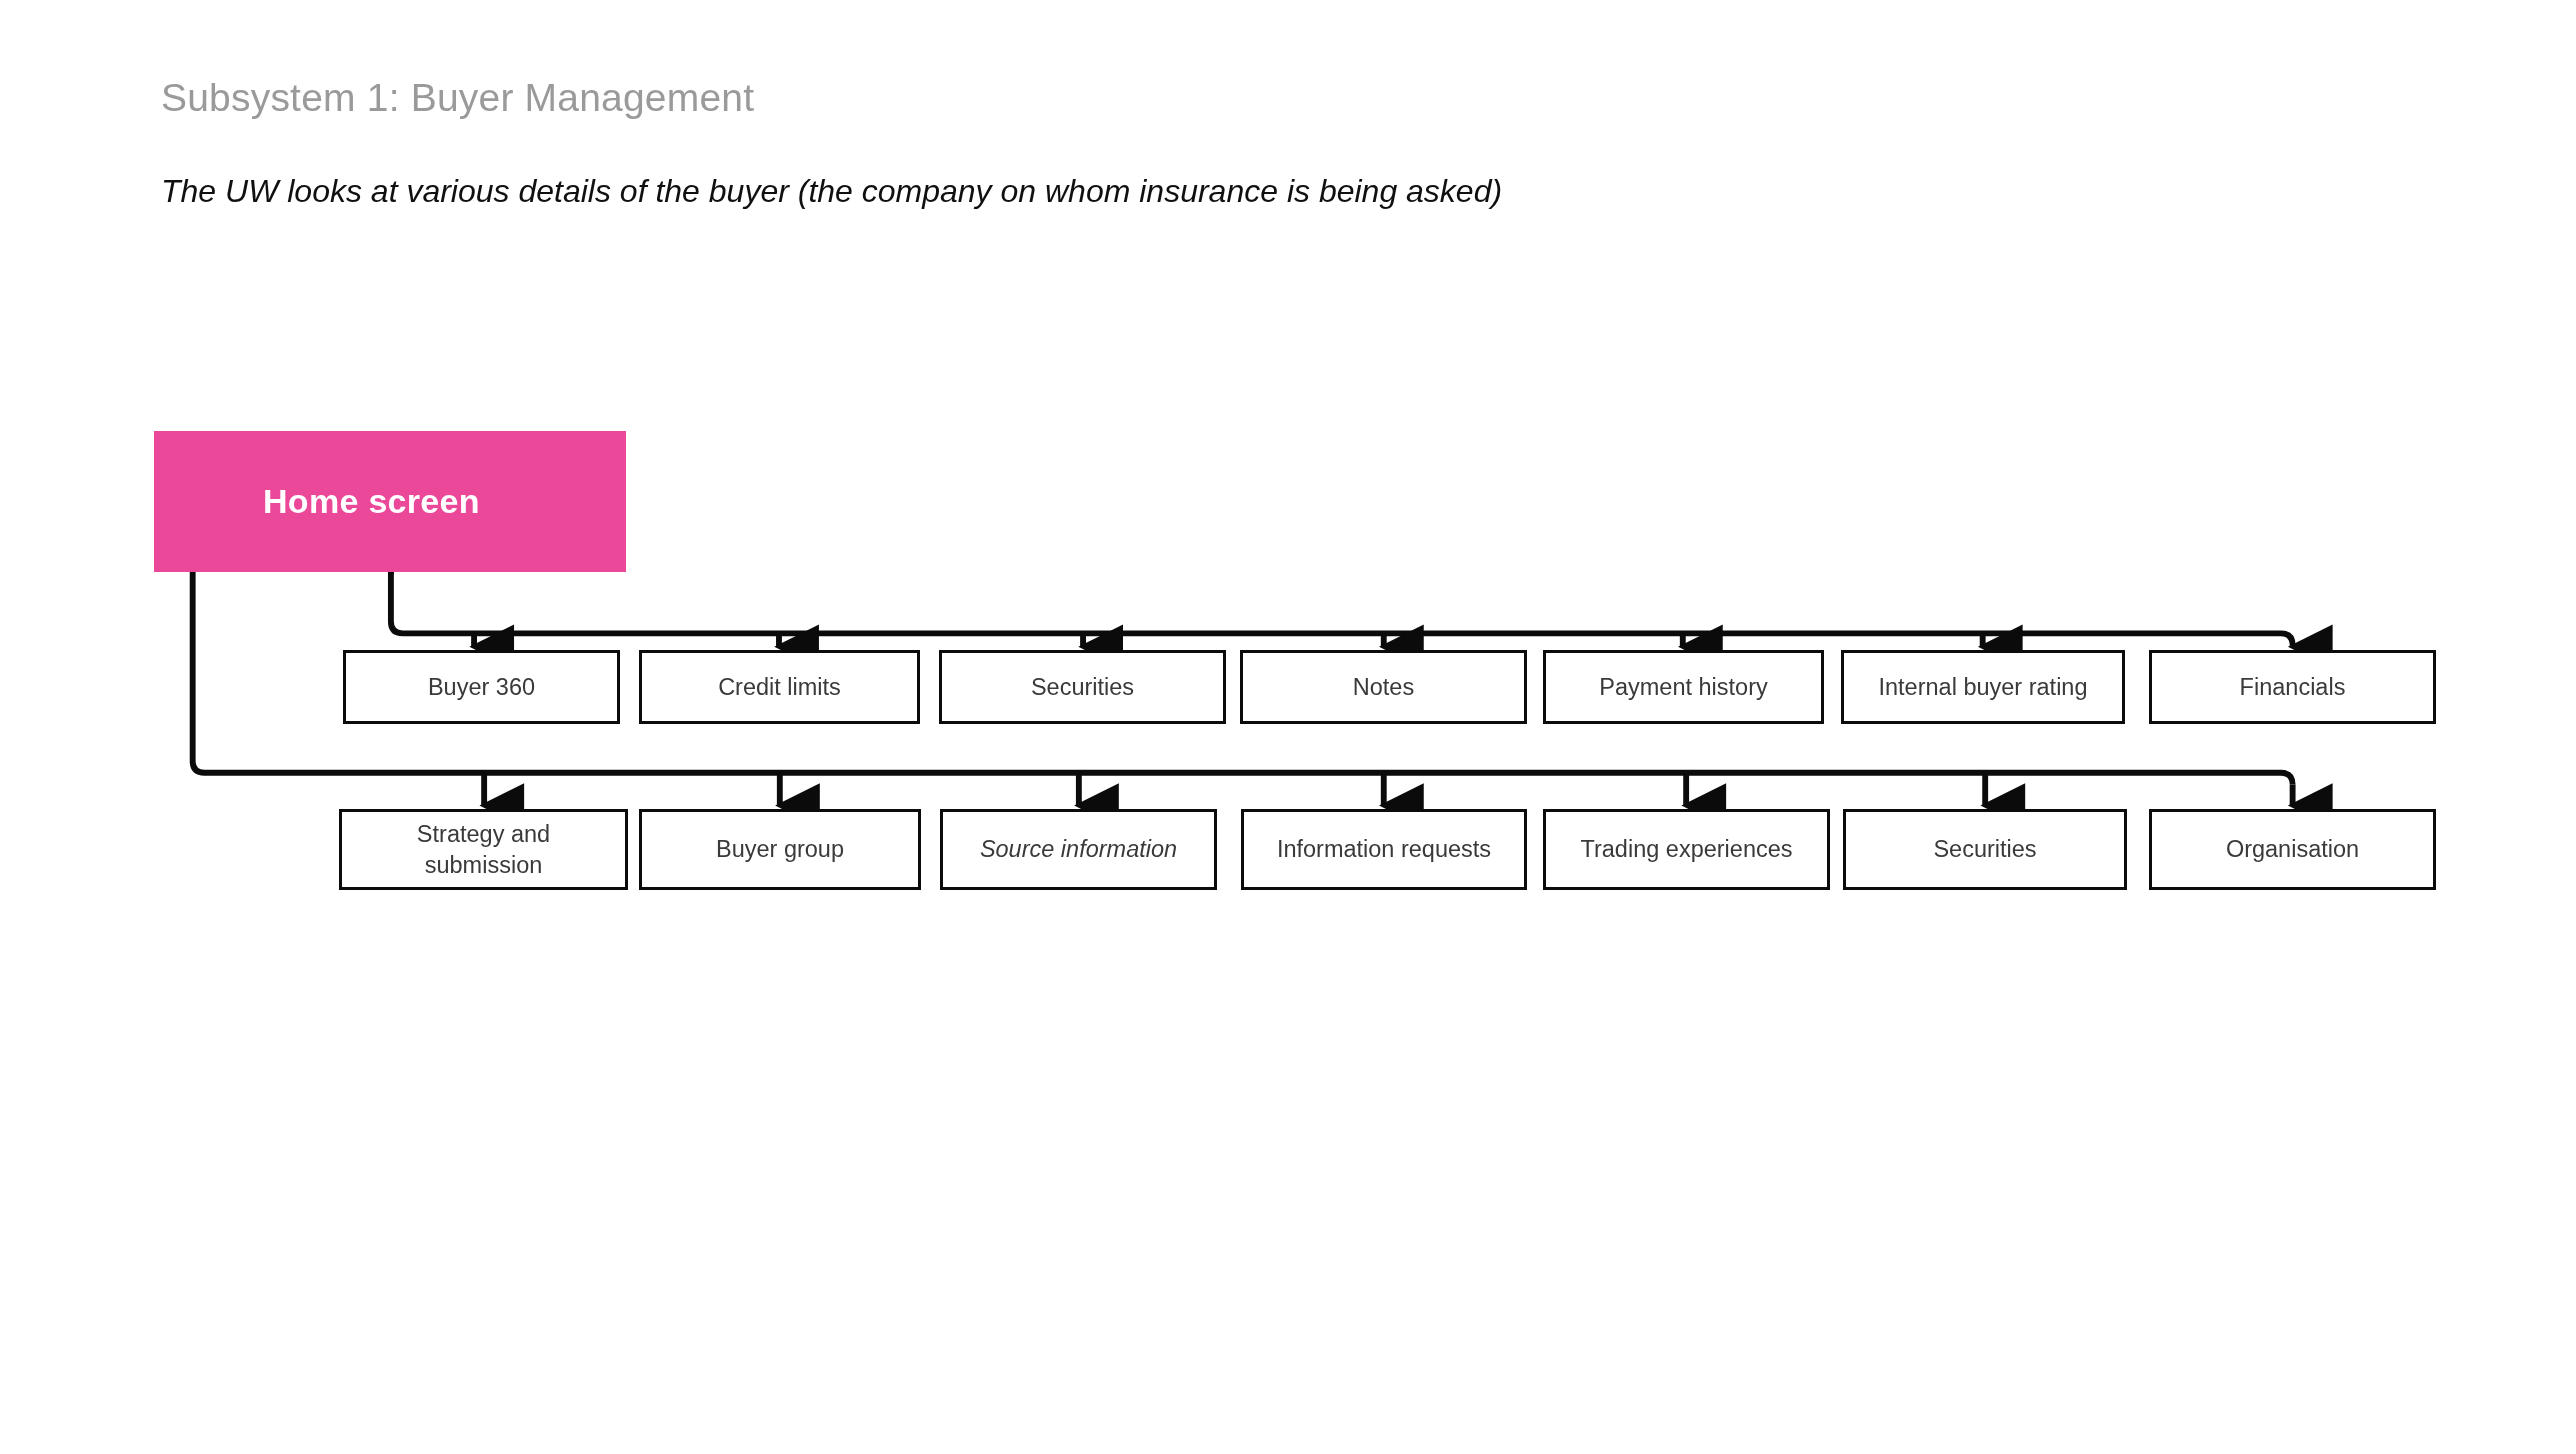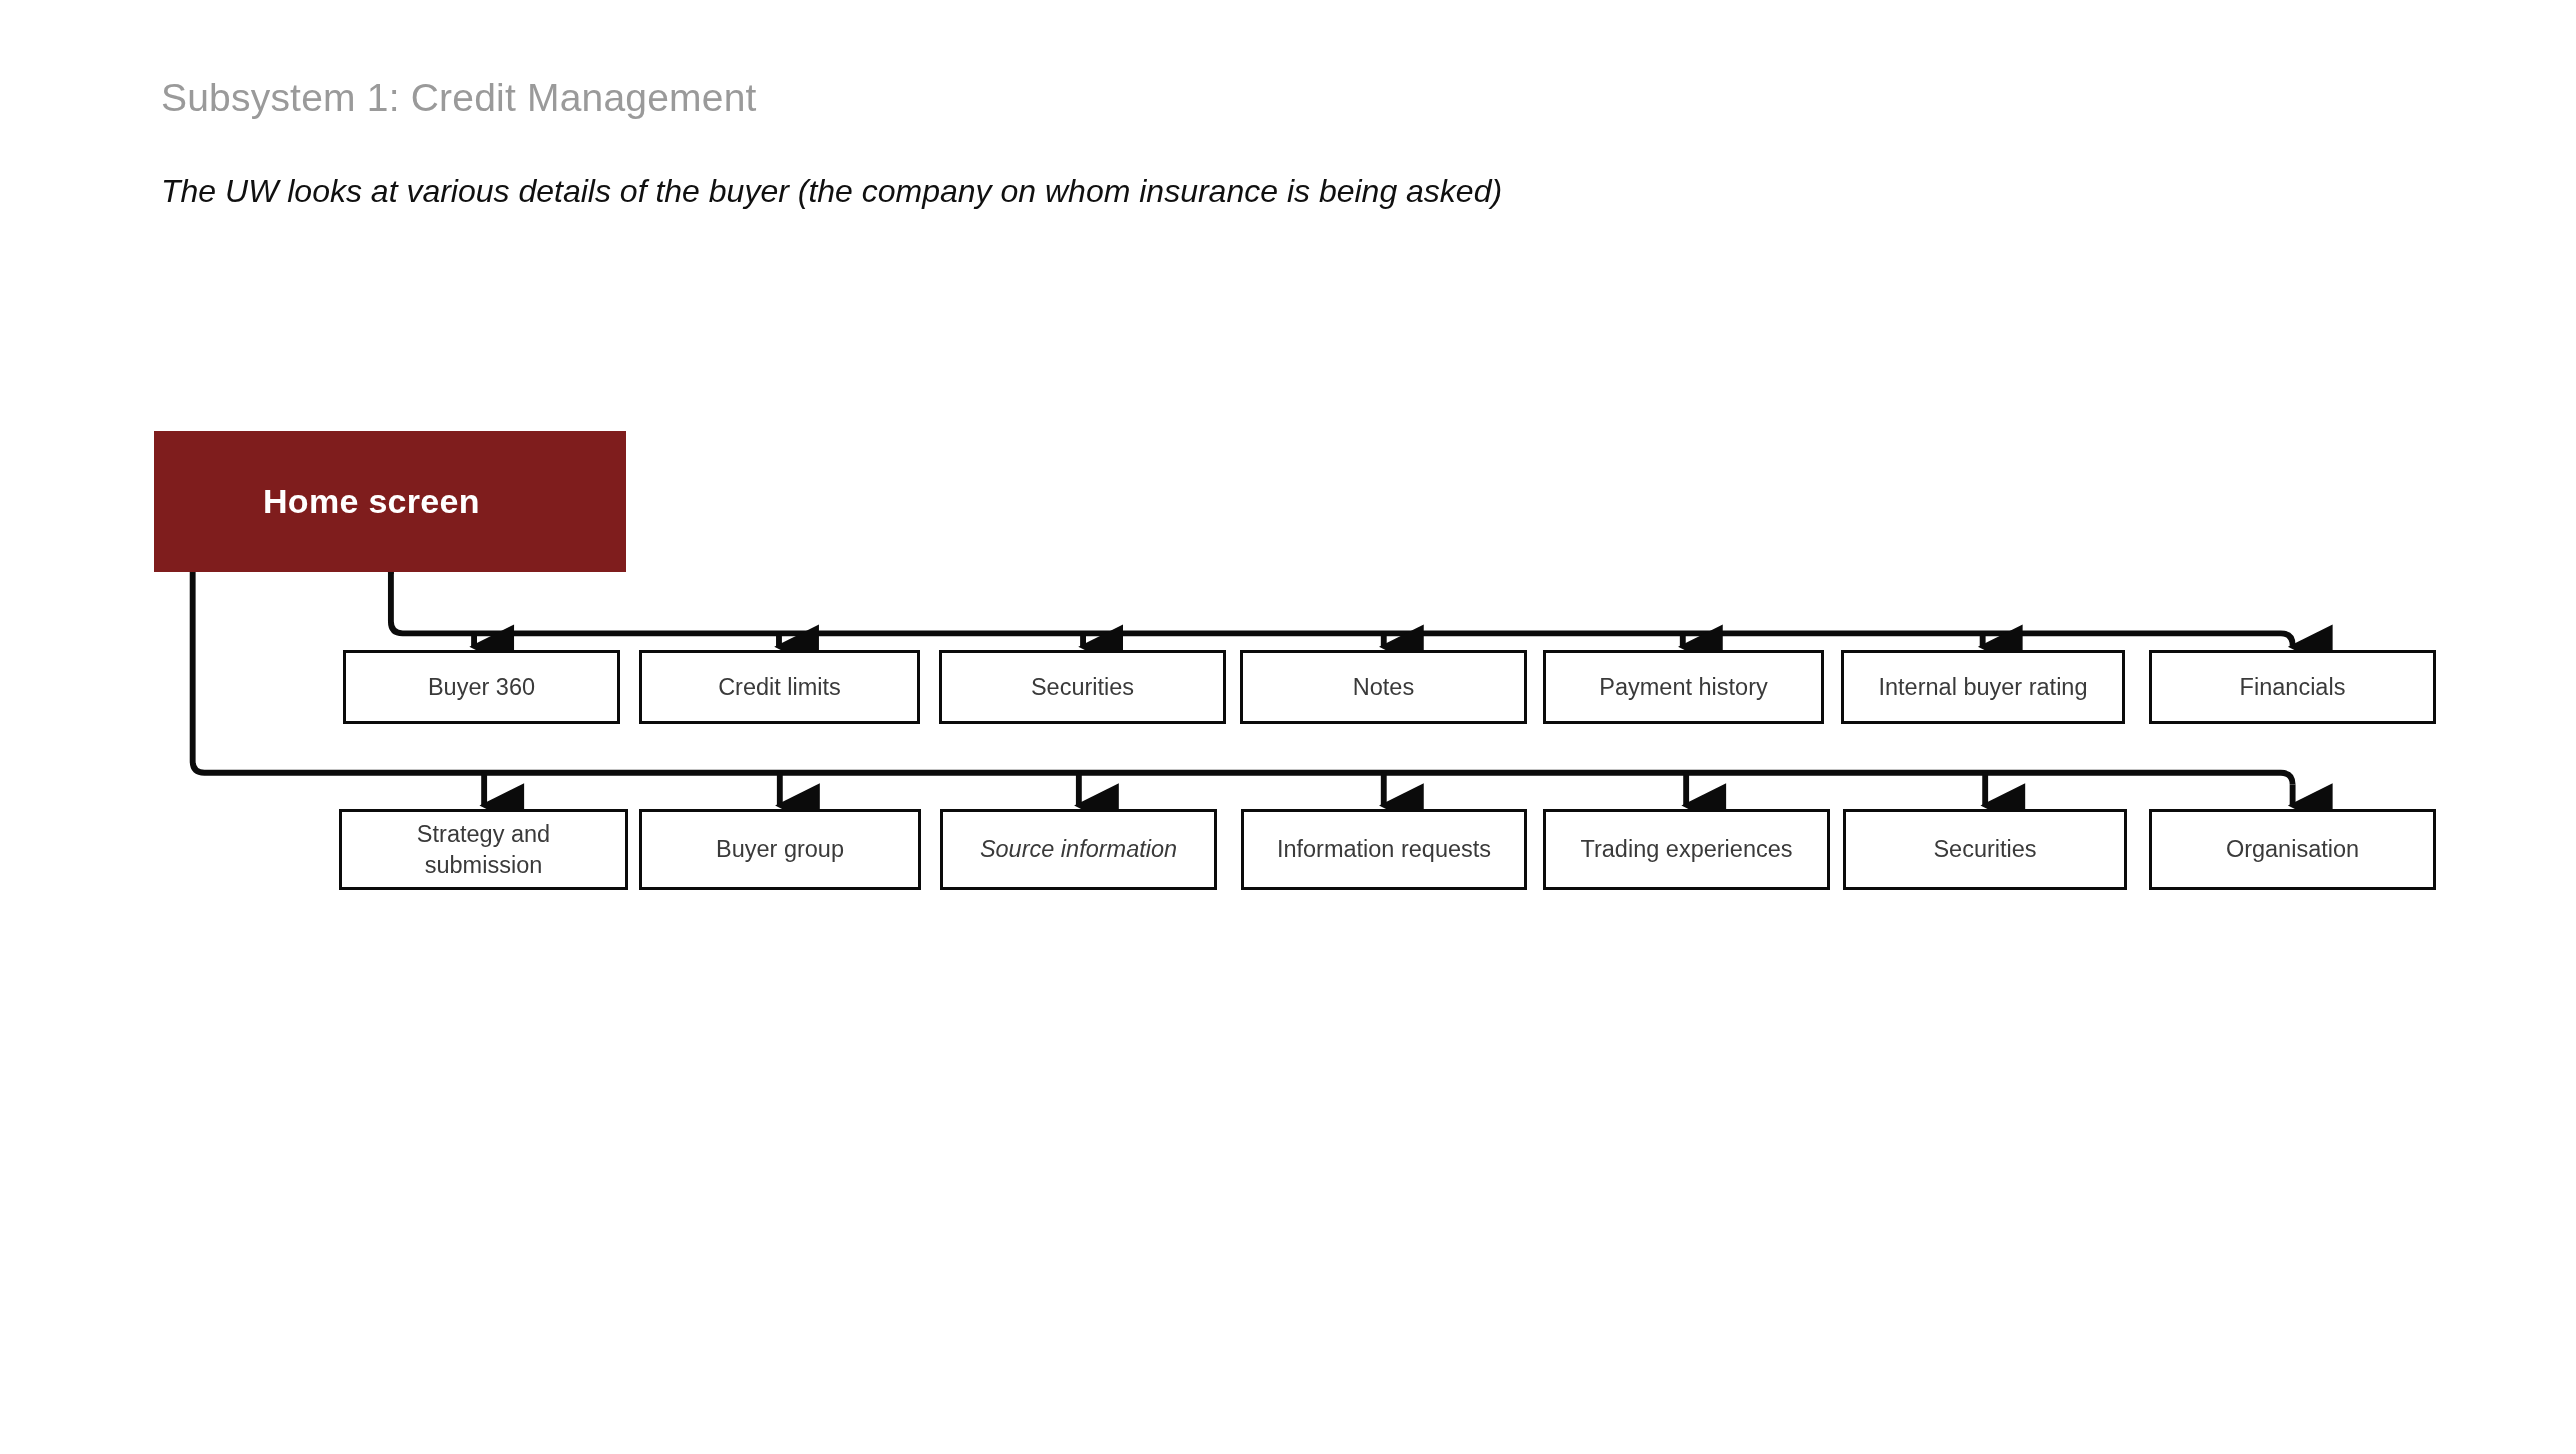--- a/index.html
+++ b/index.html
@@ -66,21 +66,21 @@
     text-align: center;
     background: #ffffff;
     border: 3.4px solid #0b0b0b;
     color: #3a3a3a;
     font-size: 23.5px;
     line-height: 1.28;
     padding: 1.7px 6.7px;
   }
 
   .node.root {
-    background: #7f1d1d;
+    background: #ec4899;
     border: none;
     color: #ffffff;
     font-size: 34px;
     font-weight: 700;
     justify-content: flex-start;
     padding-left: 0;
     letter-spacing: 0.3px;
   }
   .node.root .node-label {
     margin-left: 109px;
@@ -89,21 +89,21 @@
   .node-label {
     display: block;
     white-space: pre-line;
   }
 </style>
 </head>
 <body>
 
 <div id="slide">
 
-  <div id="page-title">Subsystem 1: Credit Management</div>
+  <div id="page-title">Subsystem 1: Buyer Management</div>
 
   <div id="page-subtitle">The UW looks at various details of the buyer (the company on whom insurance is being asked)</div>
 
   <svg id="diagram" viewBox="0 0 3066 1731" xmlns="http://www.w3.org/2000/svg">
     <defs>
       <marker id="arrowhead" markerWidth="9" markerHeight="9" refX="4.2" refY="7.4" orient="auto" markerUnits="strokeWidth">
         <path d="M0.4,0.6 L8,0.6 L4.2,8.2 Z" fill="#0b0b0b"></path>
       </marker>
     </defs>
     <g id="connector-group" fill="none" stroke="#0b0b0b" stroke-width="7" stroke-linecap="butt" stroke-linejoin="round">

